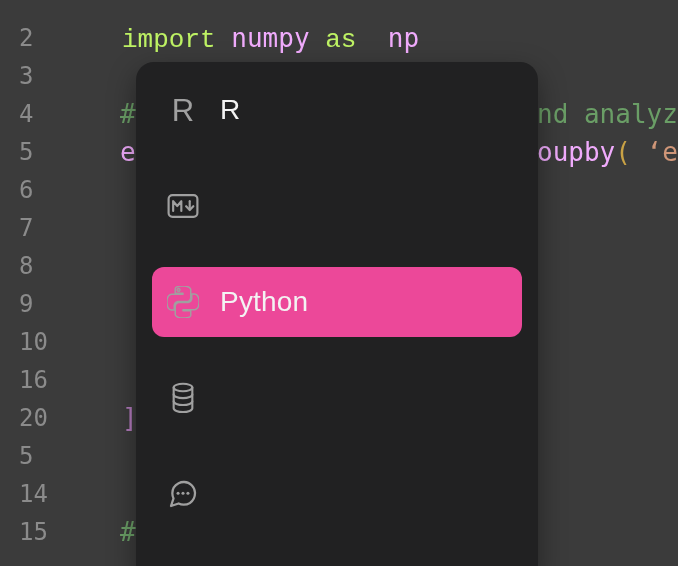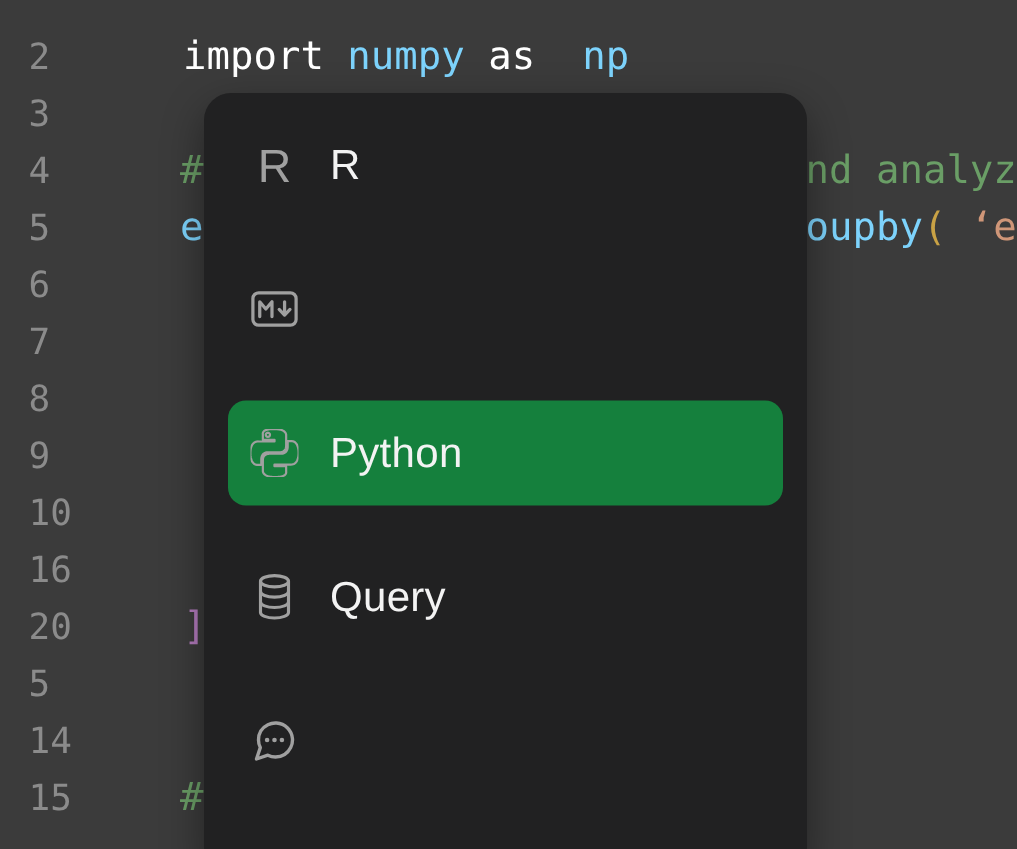--- a/index.html
+++ b/index.html
@@ -21,41 +21,41 @@
     font-family:"DejaVu Sans Mono", monospace;
     font-size:24px; color:#8b8b8b;
   }
 
   .code-frag {
     position:absolute;
     font-family:"DejaVu Sans Mono", monospace;
     font-size:26px; line-height:38px; white-space:pre;
     color:#d0d0d0;
   }
-  .tok-kw     { color:#ffffff; }
-  .tok-plain  { color:#7dd3fc; }
+  .tok-kw     { color:#bef264;font-family:Liberation Mono, monospace; }
+  .tok-plain  { color:#f0abfc; }
   .tok-comment{ color:#6a9e66; }
   .tok-paren  { color:#c9a245; }
   .tok-string { color:#cf9678; }
   .tok-bracket{ color:#b27abc; }
 
   
   .cell-type-menu {
     position:absolute; left:136px; top:62px;
     width:402px; height:520px;
     background:#212122; border-radius:18px;
     box-shadow:0 10px 28px rgba(0,0,0,0.40);
     z-index:5;
   }
   .menu-item { height:96px; padding:0 16px; display:flex; align-items:center; }
   .item-surface {
     flex:1; height:70px; display:flex; align-items:center;
     padding-left:14px; border-radius:12px;
   }
-  .item-surface.selected { background:#15803d; }
+  .item-surface.selected { background:#ec4899; }
 
   .menu-icon {
     width:34px; height:34px; flex:0 0 34px;
     display:flex; align-items:center; justify-content:center;
     margin-right:20px; color:#a0a0a0;
   }
   .menu-icon svg { display:block; }
   .r-glyph {
     font-family:"Liberation Sans", sans-serif;
     font-size:31px; font-weight:500; color:#a0a0a0; line-height:1;
@@ -138,21 +138,20 @@
   <div class="menu-item">
     <div class="item-surface">
       <span class="menu-icon">
         <svg width="28" height="34" viewBox="0 0 24 28" fill="none" stroke="currentColor" stroke-width="1.8" stroke-linecap="round">
           <ellipse cx="12" cy="5" rx="8" ry="3.2"></ellipse>
           <path d="M4 5v17.8c0 1.77 3.58 3.2 8 3.2s8-1.43 8-3.2V5"></path>
           <path d="M4 10.9c0 1.77 3.58 3.2 8 3.2s8-1.43 8-3.2"></path>
           <path d="M4 16.8c0 1.77 3.58 3.2 8 3.2s8-1.43 8-3.2"></path>
         </svg>
       </span>
-      <span class="menu-label">Query</span>
     </div>
   </div>
 
   <div class="menu-item">
     <div class="item-surface">
       <span class="menu-icon">
         <svg width="32" height="32" viewBox="0 0 24 24" fill="none" stroke="currentColor" stroke-width="1.7" stroke-linecap="round" stroke-linejoin="round">
           <path d="M21 11.5a8.38 8.38 0 0 1-.9 3.8 8.5 8.5 0 0 1-7.6 4.7 8.38 8.38 0 0 1-3.8-.9L3 21l1.9-5.7a8.38 8.38 0 0 1-.9-3.8 8.5 8.5 0 0 1 4.7-7.6 8.38 8.38 0 0 1 3.8-.9h.5a8.48 8.48 0 0 1 8 8v.5z"></path>
           <circle cx="8.3" cy="11.5" r="1.15" fill="currentColor" stroke="none"></circle>
           <circle cx="12" cy="11.5" r="1.15" fill="currentColor" stroke="none"></circle>

